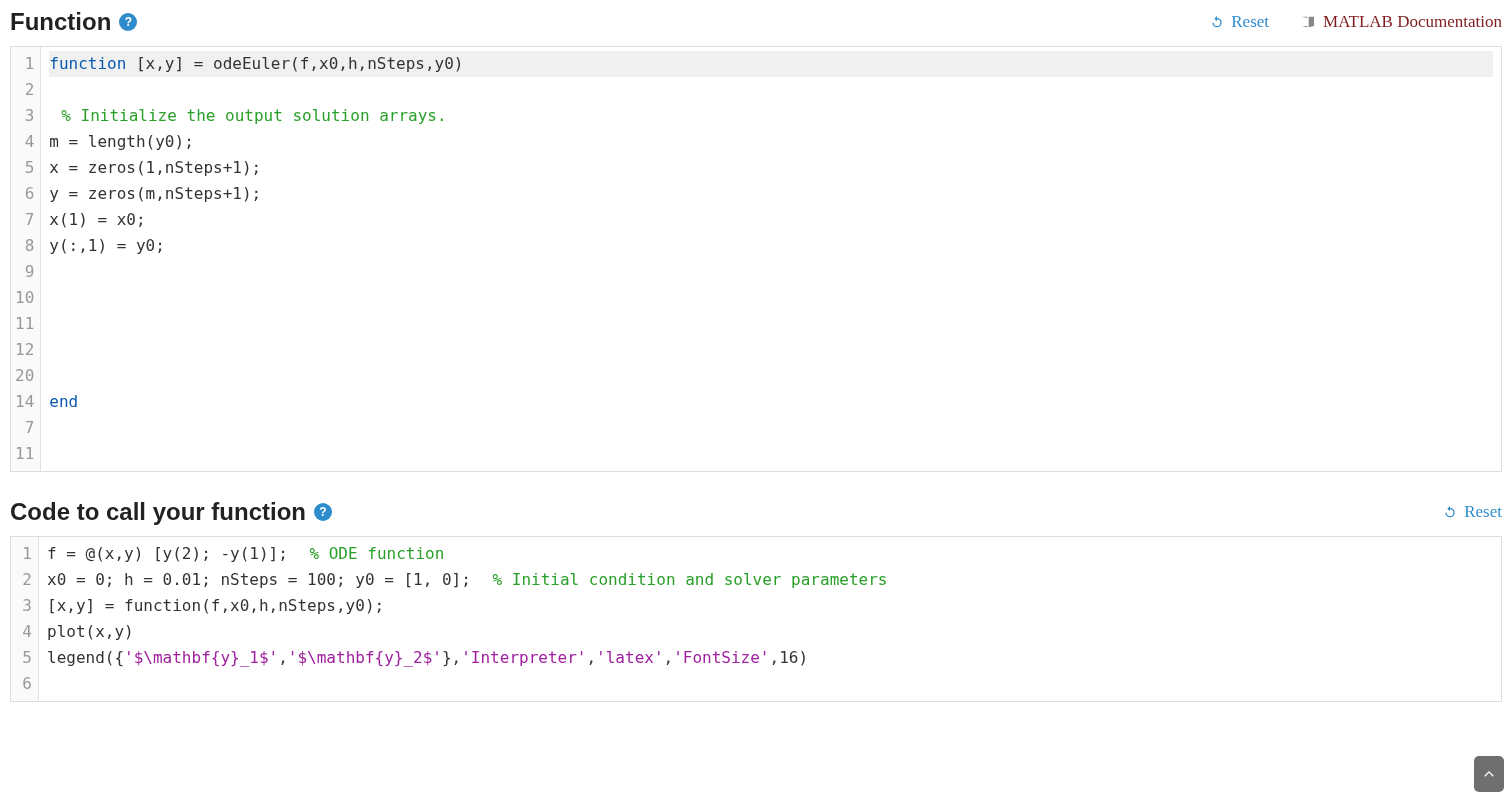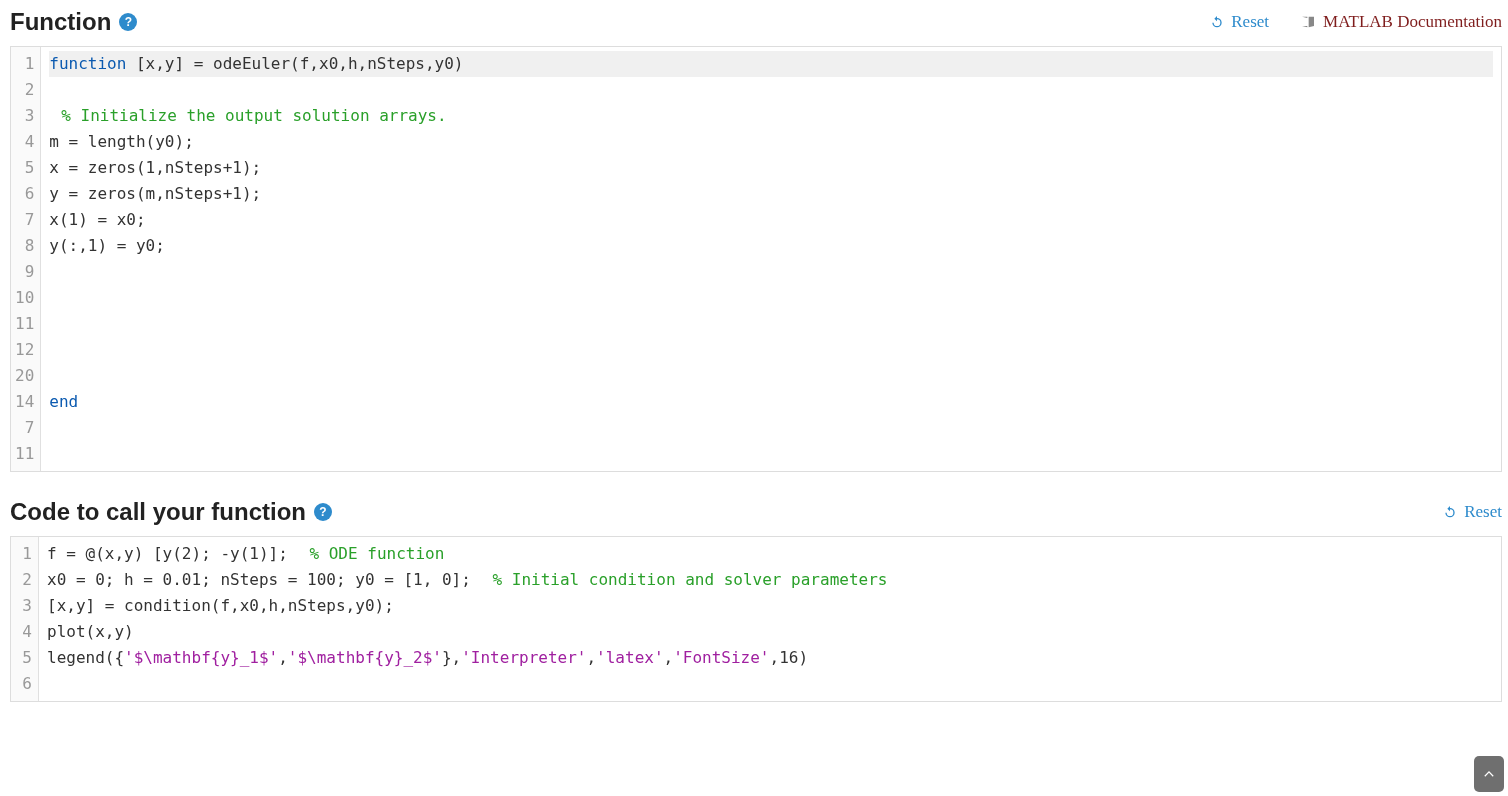--- a/index.html
+++ b/index.html
@@ -170,21 +170,21 @@
         <div class="ln">1</div>
         <div class="ln">2</div>
         <div class="ln">3</div>
         <div class="ln">4</div>
         <div class="ln">5</div>
         <div class="ln">6</div>
       </div>
     <div class="code-lines" id="code-call">
         <div class="cl"><span>f = @(x,y) [y(2); -y(1)]; </span><span class="tok-cm">% ODE function</span></div>
         <div class="cl"><span>x0 = 0; h = 0.01; nSteps = 100; y0 = [1, 0]; </span><span class="tok-cm">% Initial condition and solver parameters</span></div>
-        <div class="cl"><span>[x,y] = condition(f,x0,h,nSteps,y0);</span></div>
+        <div class="cl"><span>[x,y] = function(f,x0,h,nSteps,y0);</span></div>
         <div class="cl"><span>plot(x,y)</span></div>
         <div class="cl"><span>legend({</span><span class="tok-st">'$\mathbf{y}_1$'</span><span>,</span><span class="tok-st">'$\mathbf{y}_2$'</span><span>},</span><span class="tok-st">'Interpreter'</span><span>,</span><span class="tok-st">'latex'</span><span>,</span><span class="tok-st">'FontSize'</span><span>,16)</span></div>
         <div class="cl"></div>
       </div>
   </div>
 </div>
 
 <div class="scroll-top-btn">
   <svg width="14" height="14" viewBox="0 0 24 24" fill="#fff">
       <path d="M4 15l8-8 8 8-1.5 1.5L12 10 5.5 16.5z"></path>

